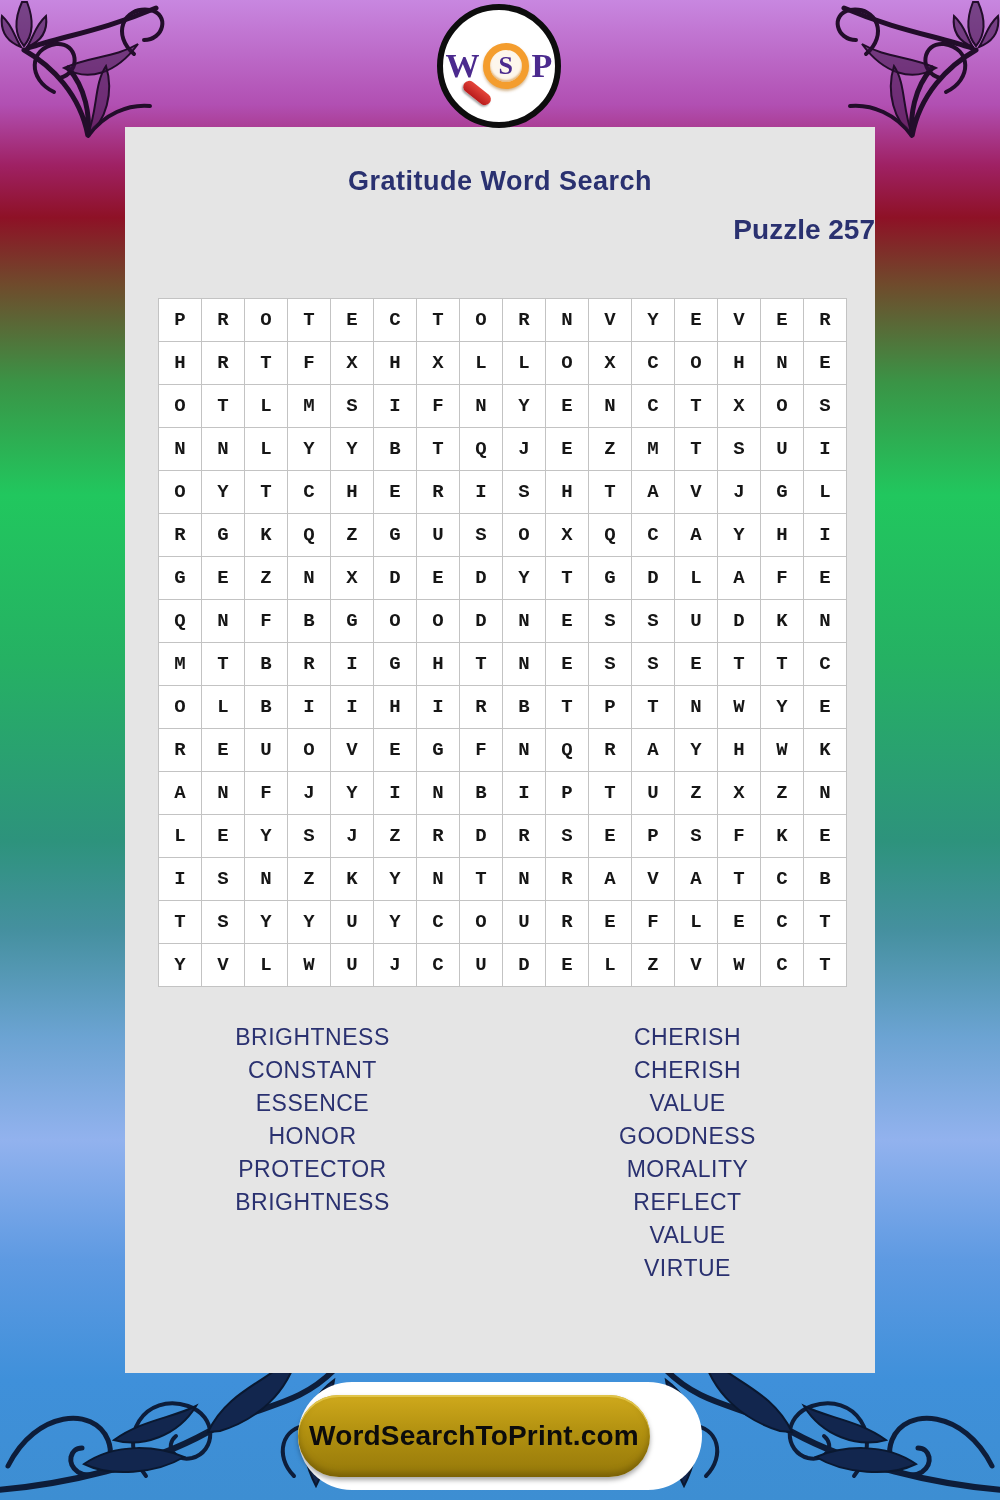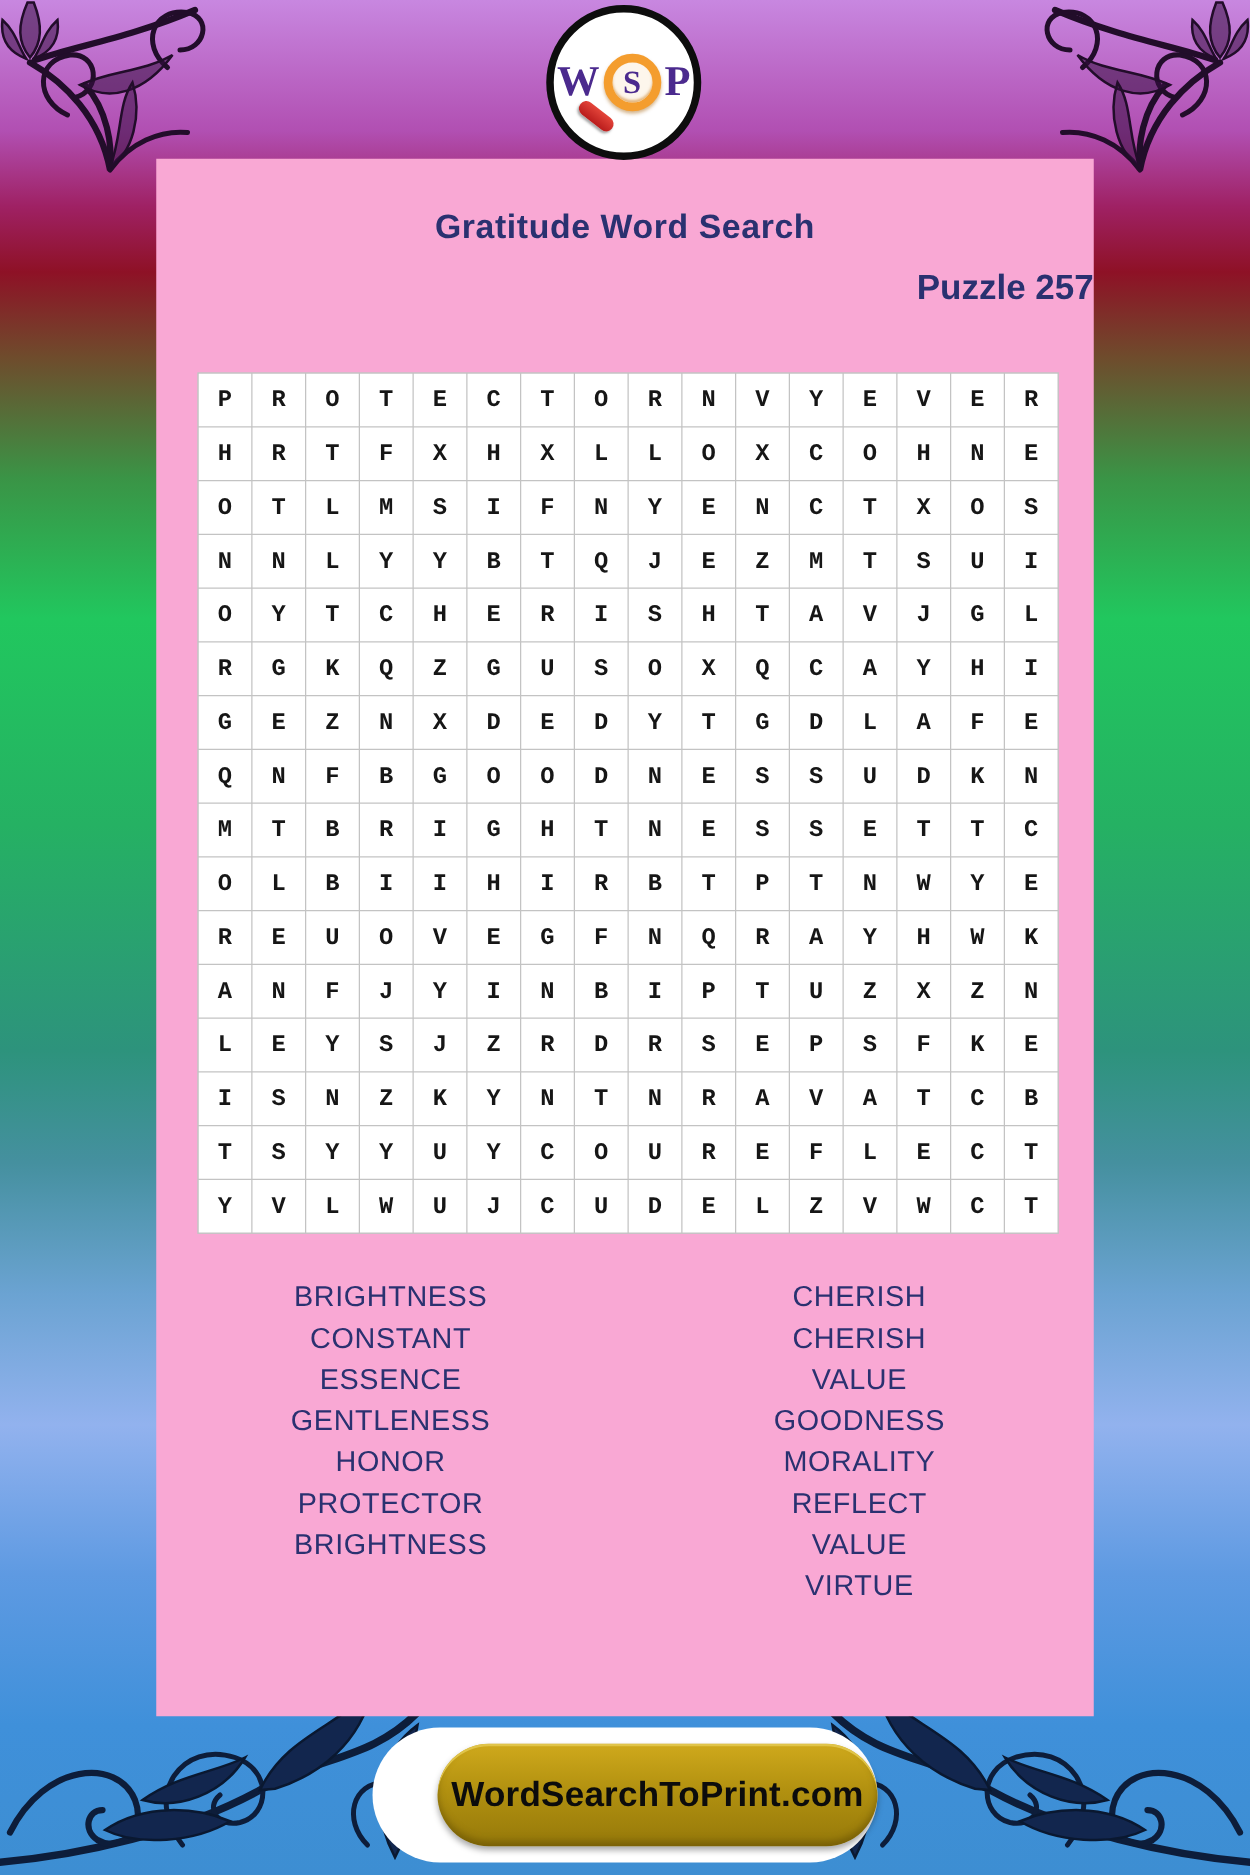--- a/index.html
+++ b/index.html
@@ -39,21 +39,21 @@
   .magnifier-handle{
     position:absolute;width:32px;height:12px;left:-22px;top:44px;
     background:linear-gradient(180deg,#e4453a,#b91c1c);
     border-radius:7px;transform:rotate(38deg);
     box-shadow:0 2px 2px rgba(0,0,0,.35);
   }
 
   
   .card{
     position:absolute;left:125px;top:127px;width:750px;height:1246px;
-    background:#f9a8d4;z-index:2;
+    background:#e5e5e5;z-index:2;
   }
   .card-title{
     margin-top:39px;text-align:center;font-size:27px;font-weight:800;
     color:#2a3170;letter-spacing:.5px;
   }
   .card-subtitle{
     margin-top:17px;text-align:right;font-size:28px;font-weight:800;
     color:#2a3170;
   }
 
@@ -76,21 +76,21 @@
   .word-col{flex:1;text-align:center;}
   .word{
     font-size:23px;line-height:33px;font-weight:400;color:#2a3170;
     letter-spacing:.5px;
   }
 
   
   .footer-pill{
     position:absolute;left:298px;top:1382px;width:404px;height:108px;
     background:#ffffff;border-radius:54px;z-index:4;
-    display:flex;align-items:center;justify-content:flex-end;
+    display:flex;align-items:center;justify-content:flex-start;
   }
   .footer-button{
     width:352px;height:82px;border-radius:41px;border:none;cursor:pointer;
     background:linear-gradient(180deg,#cfa91c 0%,#b29110 45%,#96790a 100%);
     box-shadow:inset 0 2px 0 #e0c449, inset 0 -4px 6px rgba(90,70,0,.5), 0 3px 5px rgba(0,0,0,.35);
     display:flex;align-items:center;justify-content:center;
     font-family:"Liberation Sans",sans-serif;
     font-size:28px;font-weight:800;color:#0c0c0c;letter-spacing:.2px;
   }
 </style>
@@ -432,21 +432,20 @@
         <div class="cell">C</div>
         <div class="cell">T</div>
       </div>
   </div>
 
   <div class="word-list">
     <div class="word-col">
         <div class="word">BRIGHTNESS</div>
         <div class="word">CONSTANT</div>
         <div class="word">ESSENCE</div>
-        <div class="word">GENTLENESS</div>
         <div class="word">HONOR</div>
         <div class="word">PROTECTOR</div>
         <div class="word">BRIGHTNESS</div>
       </div>
     <div class="word-col">
         <div class="word">CHERISH</div>
         <div class="word">CHERISH</div>
         <div class="word">VALUE</div>
         <div class="word">GOODNESS</div>
         <div class="word">MORALITY</div>

